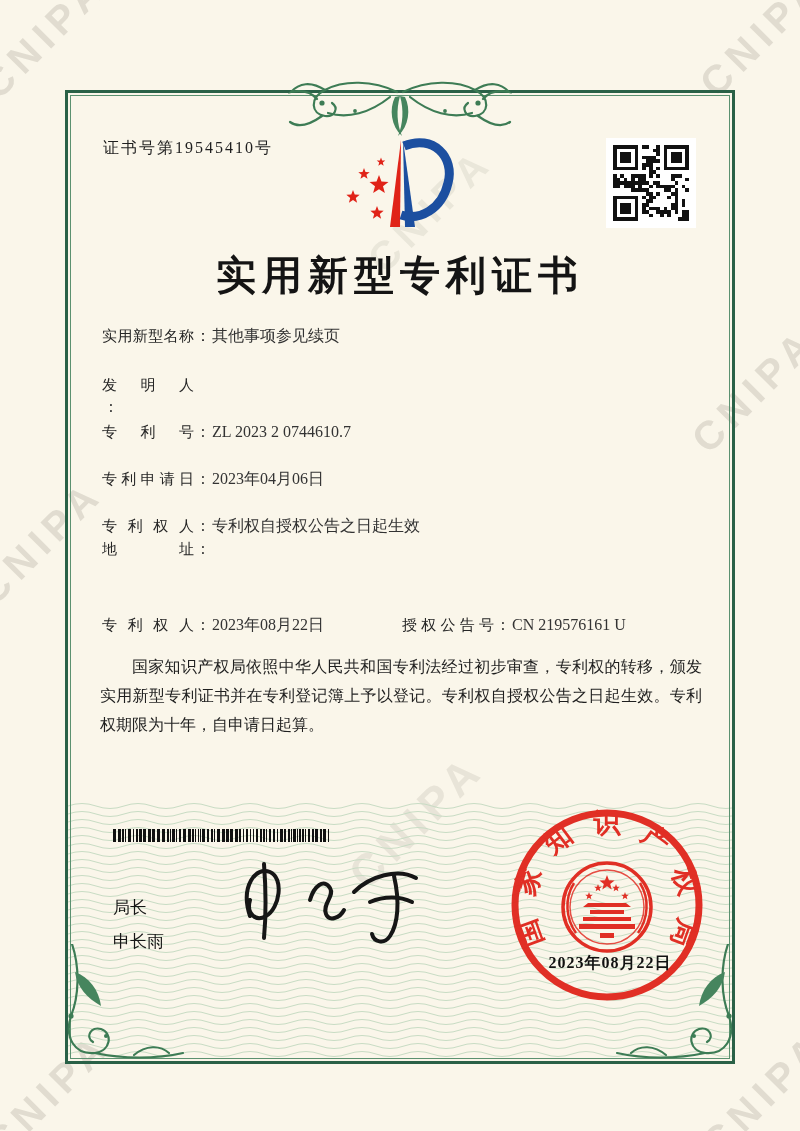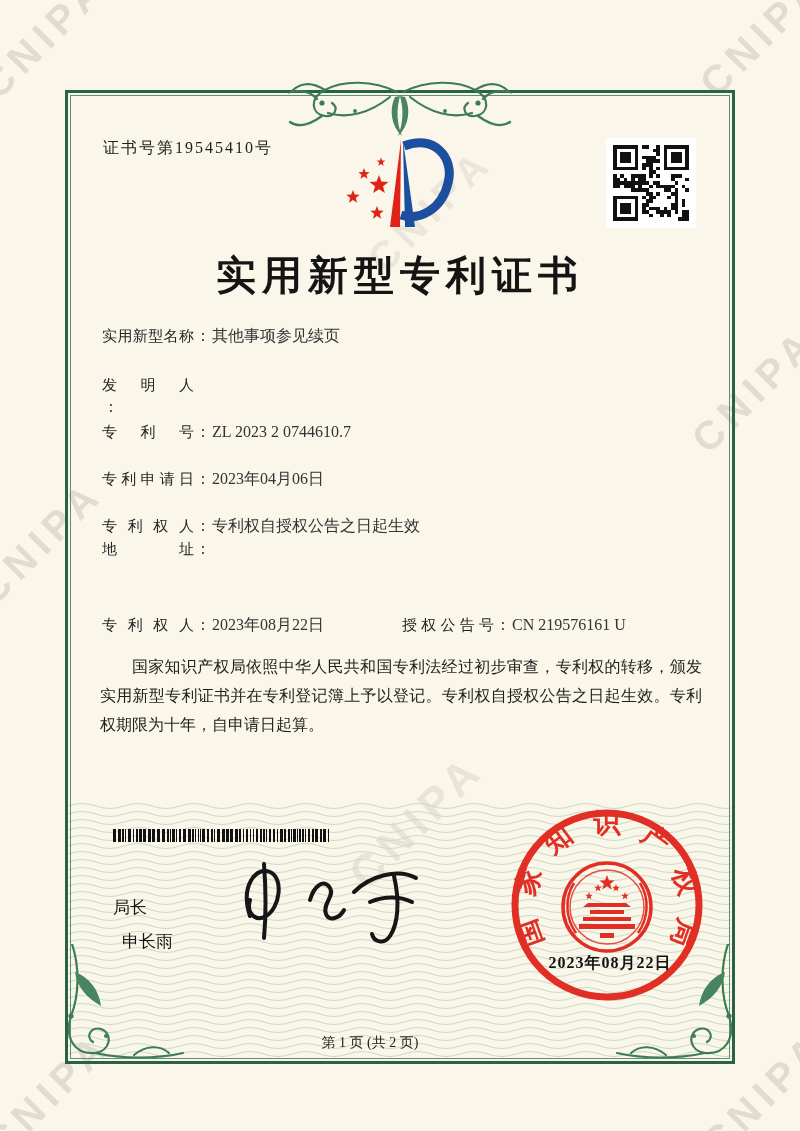--- a/index.html
+++ b/index.html
@@ -62,21 +62,21 @@
     position:absolute;left:100px;top:652px;width:602px;z-index:5;
     font-size:16px;line-height:29px;color:#1f1f1f;text-align:justify;
   }
   .legal p{margin:0;text-indent:2em;}
   
   #barcode{position:absolute;left:113px;top:829px;width:222px;height:13px;z-index:5;font-size:0;}
   #barcode span{display:inline-block;height:13px;background:#111;vertical-align:top;}
   .sig-title{position:absolute;left:113px;top:896px;font-size:17px;z-index:5;
              font-family:"Liberation Sans","DejaVu Sans",sans-serif;color:#161616;}
   .sig-name{position:absolute;left:113px;top:930px;font-size:17px;z-index:5;
-            font-family:"Liberation Sans","DejaVu Sans",sans-serif;color:#161616;margin-left:9px;}
+            font-family:"Liberation Sans","DejaVu Sans",sans-serif;color:#161616;}
   .signature{position:absolute;left:228px;top:850px;z-index:6;}
   .seal{position:absolute;left:505px;top:803px;z-index:6;opacity:.95;}
   .seal-date{position:absolute;left:535px;top:953px;width:150px;text-align:center;
              font-size:16px;font-weight:700;color:#111;z-index:7;letter-spacing:1px;}
   .page-num{position:absolute;left:0;top:1034px;width:740px;text-align:center;
             font-size:14px;color:#222;z-index:5;}
   .cont-note{position:absolute;left:0;top:1074px;width:800px;text-align:center;z-index:5;}
   .cont-note span{display:inline-block;background:#fff;padding:4px 18px;font-size:16px;color:#1f1f1f;letter-spacing:3px;}
 </style>
 </head>
@@ -394,15 +394,14 @@
       <rect x="-17" y="3" width="34" height="4" stroke="none"></rect>
       <rect x="-24" y="10" width="48" height="4" stroke="none"></rect>
       <rect x="-28" y="17" width="56" height="5" stroke="none"></rect>
       <rect x="-7" y="26" width="14" height="5" stroke="none"></rect>
       <path d="M-31,26 C-41,12 -43,-8 -33,-24" fill="none" stroke-width="2.5"></path>
       <path d="M31,26 C41,12 43,-8 33,-24" fill="none" stroke-width="2.5"></path>
     </g>
   </svg>
   <div class="seal-date">2023年08月22日</div>
 
-  <div class="page-num">第 1 页 (共 2 页)</div>
 
 </div>
 
 </body></html>

